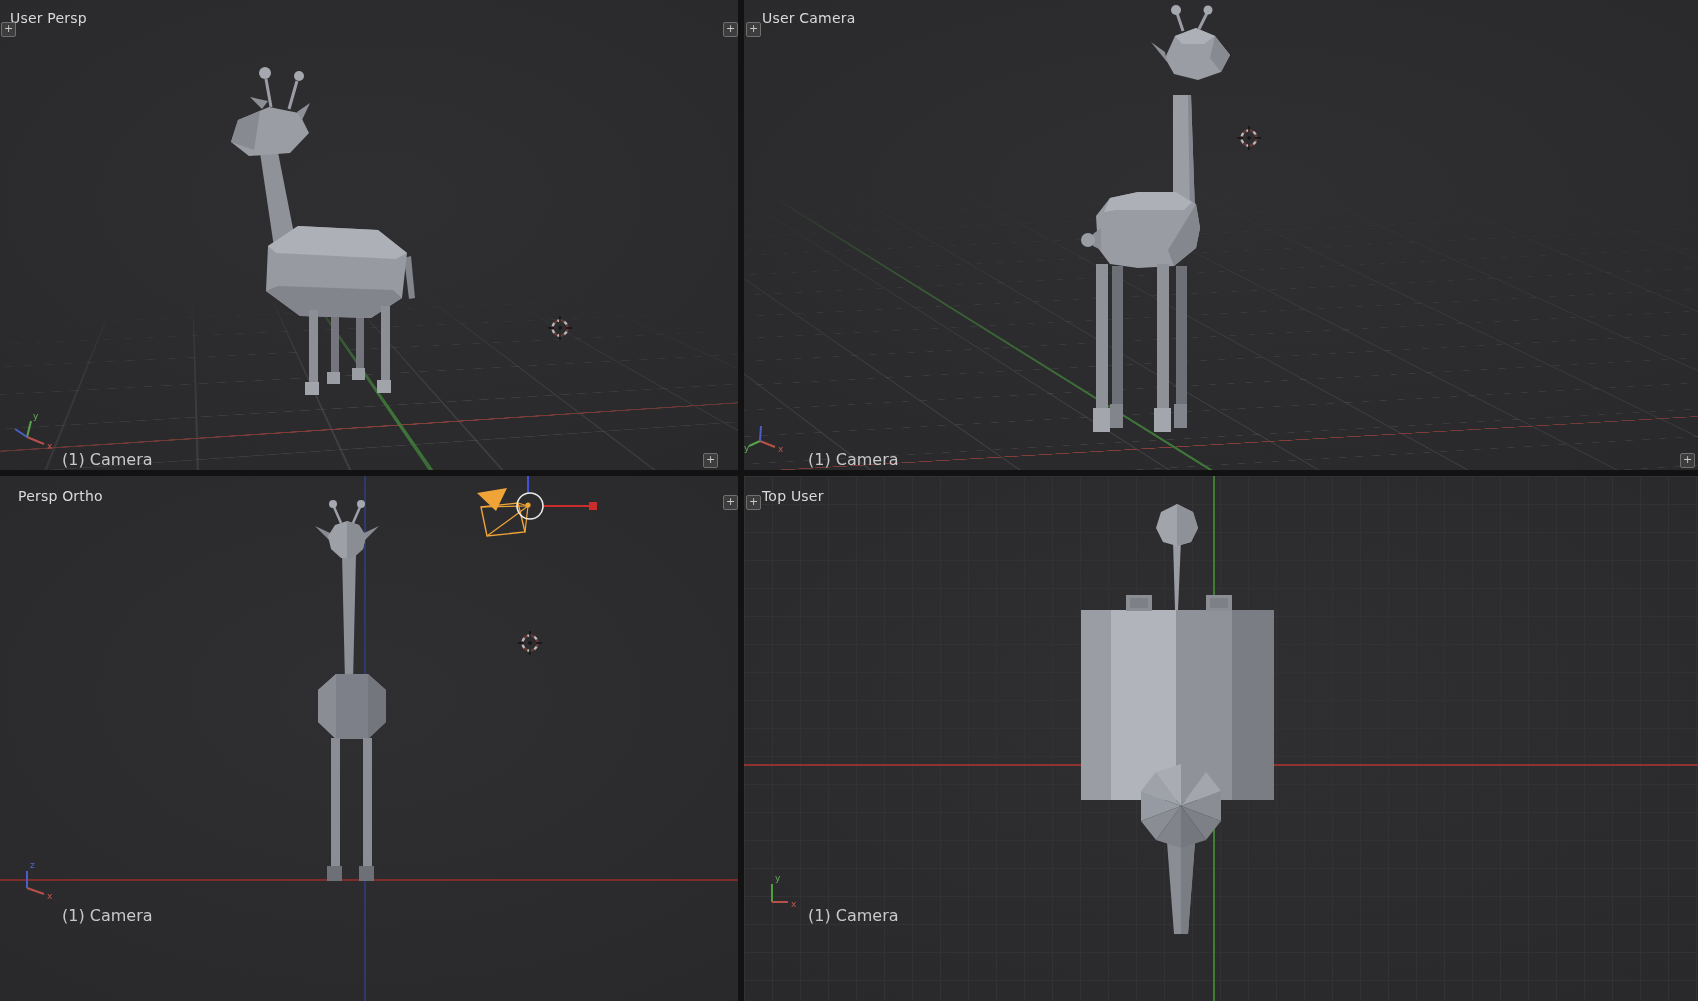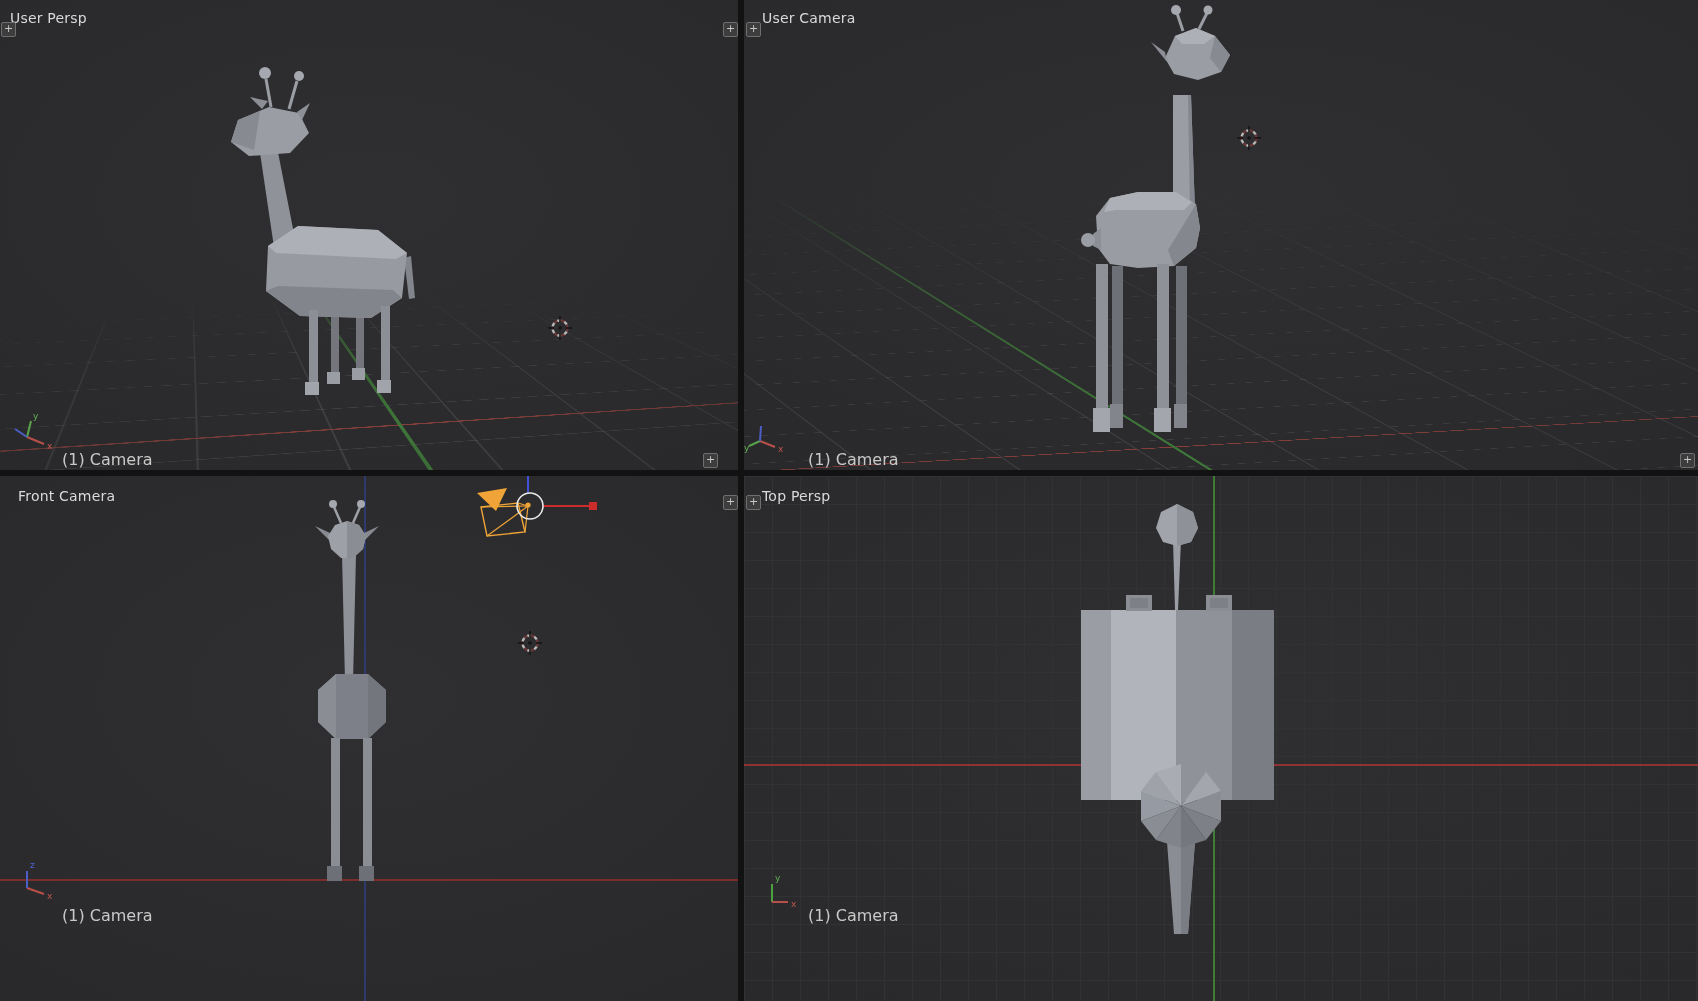--- a/index.html
+++ b/index.html
@@ -225,21 +225,21 @@
         <line x1="0" y1="6" x2="0" y2="12" stroke="#151515" stroke-width="1.6"></line>
         <circle r="1.8" fill="#151515"></circle>
       </g>
       <g transform="translate(27,412)">
         <line x1="0" y1="0" x2="17" y2="6" stroke="#b8504a" stroke-width="2"></line>
         <text x="20" y="11" fill="#c05550" font-size="9">x</text>
         <line x1="0" y1="0" x2="0" y2="-17" stroke="#4c5ec4" stroke-width="2"></line>
         <text x="3" y="-20" fill="#5064d8" font-size="9">z</text>
       </g>
     </svg>
-    <span class="vp-label" style="left:18px;top:12px">Front Camera</span>
+    <span class="vp-label" style="left:18px;top:12px">Persp Ortho</span>
     <span class="cam-label" style="left:62px;top:430px">(1) Camera</span>
     <div class="expand" style="left:723px;top:19px">+</div>
   </div>
 
   <div class="vp" id="vp-br">
     <div class="flat-grid"></div>
     <svg class="scene" width="954" height="525" viewBox="0 0 954 525">
       <line x1="0" y1="289" x2="954" y2="289" stroke="#8e3331" stroke-width="2"></line>
       <line x1="470" y1="0" x2="470" y2="525" stroke="#3f7d35" stroke-width="2"></line>
       <g>
@@ -274,18 +274,18 @@
           <polygon points="437,330 412,296 437,288" fill="#aaacb4"></polygon>
         </g>
       </g>
       <g transform="translate(28,426)">
         <line x1="0" y1="0" x2="0" y2="-18" stroke="#4aa13e" stroke-width="2"></line>
         <text x="3" y="-21" fill="#62b055" font-size="9">y</text>
         <line x1="0" y1="0" x2="16" y2="0" stroke="#b8504a" stroke-width="2"></line>
         <text x="19" y="5" fill="#c05550" font-size="9">x</text>
       </g>
     </svg>
-    <span class="vp-label" style="left:18px;top:12px">Top Persp</span>
+    <span class="vp-label" style="left:18px;top:12px">Top User</span>
     <span class="cam-label" style="left:64px;top:430px">(1) Camera</span>
     <div class="expand" style="left:2px;top:19px">+</div>
   </div>
 
 </div>
 
 </body></html>

